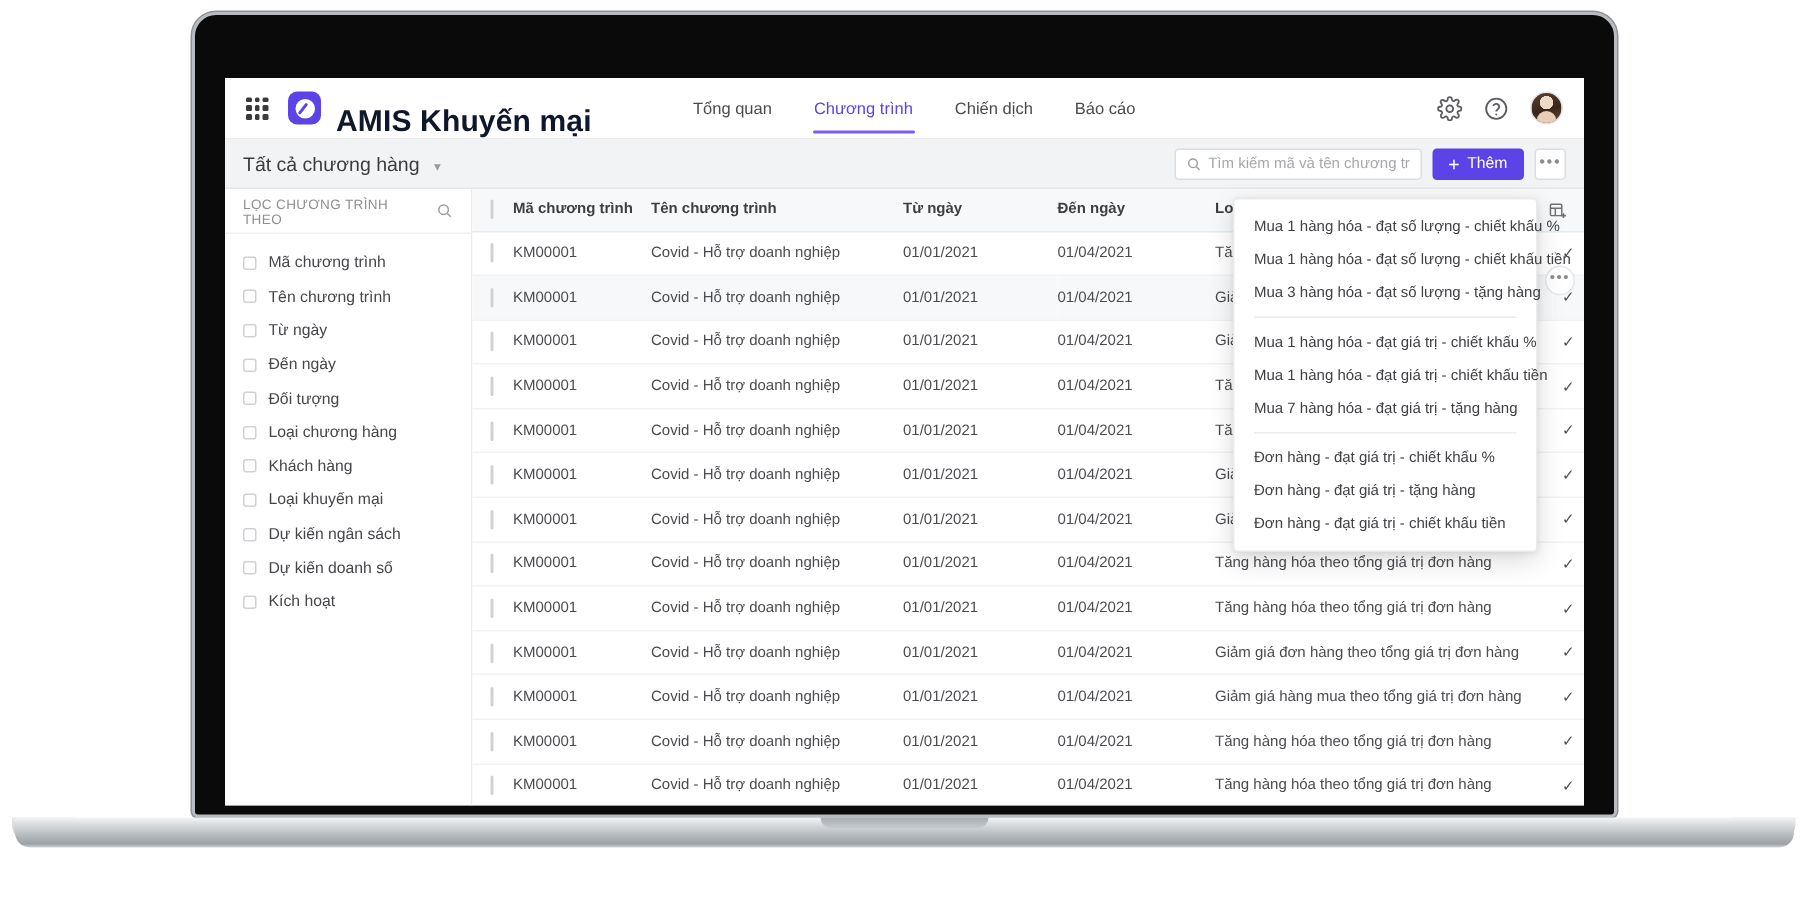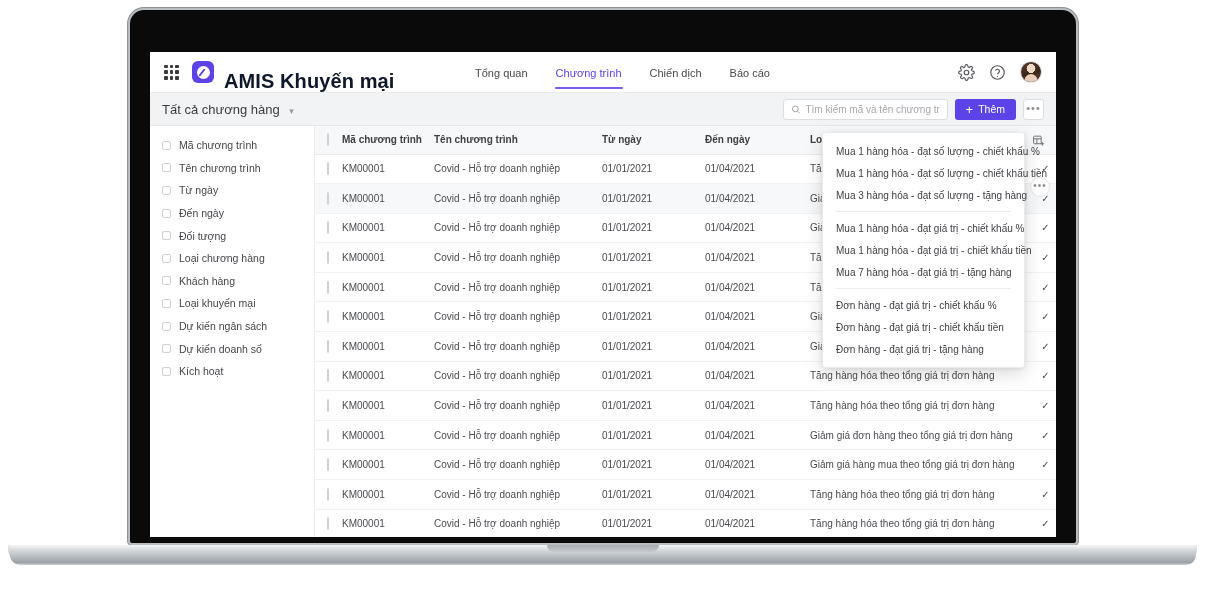--- a/index.html
+++ b/index.html
@@ -63,21 +63,21 @@
     width:22px; height:22px; border-radius:6px; background:#5b43e8;
     margin-left:13px; display:flex; align-items:center; justify-content:center;
   }
   .brand-logo .disc { width:13px; height:13px; border-radius:50%; background:#fff; position:relative; }
   .brand-logo .disc:after {
     content:""; position:absolute; left:4.5px; top:2px; width:2px; height:9px;
     background:#5b43e8; transform: rotate(38deg); border-radius:2px;
   }
   .brand-name { margin-left:10px; font-size:20px; font-weight:bold; color:#0f172a; letter-spacing:.1px;margin-top:18px; }
 
-  .nav { position:absolute; left:324px; top:0; height:41px; display:flex; align-items:stretch; gap:26px; }
+  .nav { position:absolute; left:311px; top:0; height:41px; display:flex; align-items:stretch; gap:26px; }
   .nav-item {
     display:flex; align-items:center; font-size:11px; color:#4a4a4a; cursor:pointer;
     position:relative; padding: 0 1px;
   }
   .nav-item.active { color:#5b43e8; }
   .nav-item.active:after {
     content:""; position:absolute; left:0; right:0; bottom:4px; height:2px;
     background:#7c5cf0; border-radius:2px;
   }
 
@@ -255,20 +255,27 @@
         </button>
         <div class="btn-more">
           <span>•••</span>
         </div>
       </div>
     </div>
 
     <div class="body">
 
       <div class="sidebar">
+        <div class="filter-head">
+          <span class="lbl">LỌC CHƯƠNG TRÌNH THEO</span>
+          <svg class="mag" width="11" height="11" viewBox="0 0 24 24" fill="none" stroke="#9a9ca0" stroke-width="2.2">
+            <circle cx="10.5" cy="10.5" r="7"></circle>
+              <path d="M16 16l5 5"></path>
+          </svg>
+        </div>
         <div class="filter-list">
           <div class="filter-item">
             <span class="cbox"></span>
             <span>Mã chương trình</span>
           </div>
           <div class="filter-item">
             <span class="cbox"></span>
             <span>Tên chương trình</span>
           </div>
           <div class="filter-item">
@@ -470,18 +477,18 @@
     <div class="dropdown">
       <div class="dd-item">Mua 1 hàng hóa - đạt số lượng - chiết khấu %</div>
       <div class="dd-item">Mua 1 hàng hóa - đạt số lượng - chiết khấu tiền</div>
       <div class="dd-item">Mua 3 hàng hóa - đạt số lượng - tặng hàng</div>
       <div class="dd-sep"></div>
       <div class="dd-item">Mua 1 hàng hóa - đạt giá trị - chiết khấu %</div>
       <div class="dd-item">Mua 1 hàng hóa - đạt giá trị - chiết khấu tiền</div>
       <div class="dd-item">Mua 7 hàng hóa - đạt giá trị - tặng hàng</div>
       <div class="dd-sep"></div>
       <div class="dd-item">Đơn hàng - đạt giá trị - chiết khấu %</div>
+      <div class="dd-item">Đơn hàng - đạt giá trị - tặng hàng</div>
       <div class="dd-item">Đơn hàng - đạt giá trị - chiết khấu tiền</div>
-      <div class="dd-item">Đơn hàng - đạt giá trị - tặng hàng</div>
     </div>
 
   </div>
 </div>
 
 </body></html>

